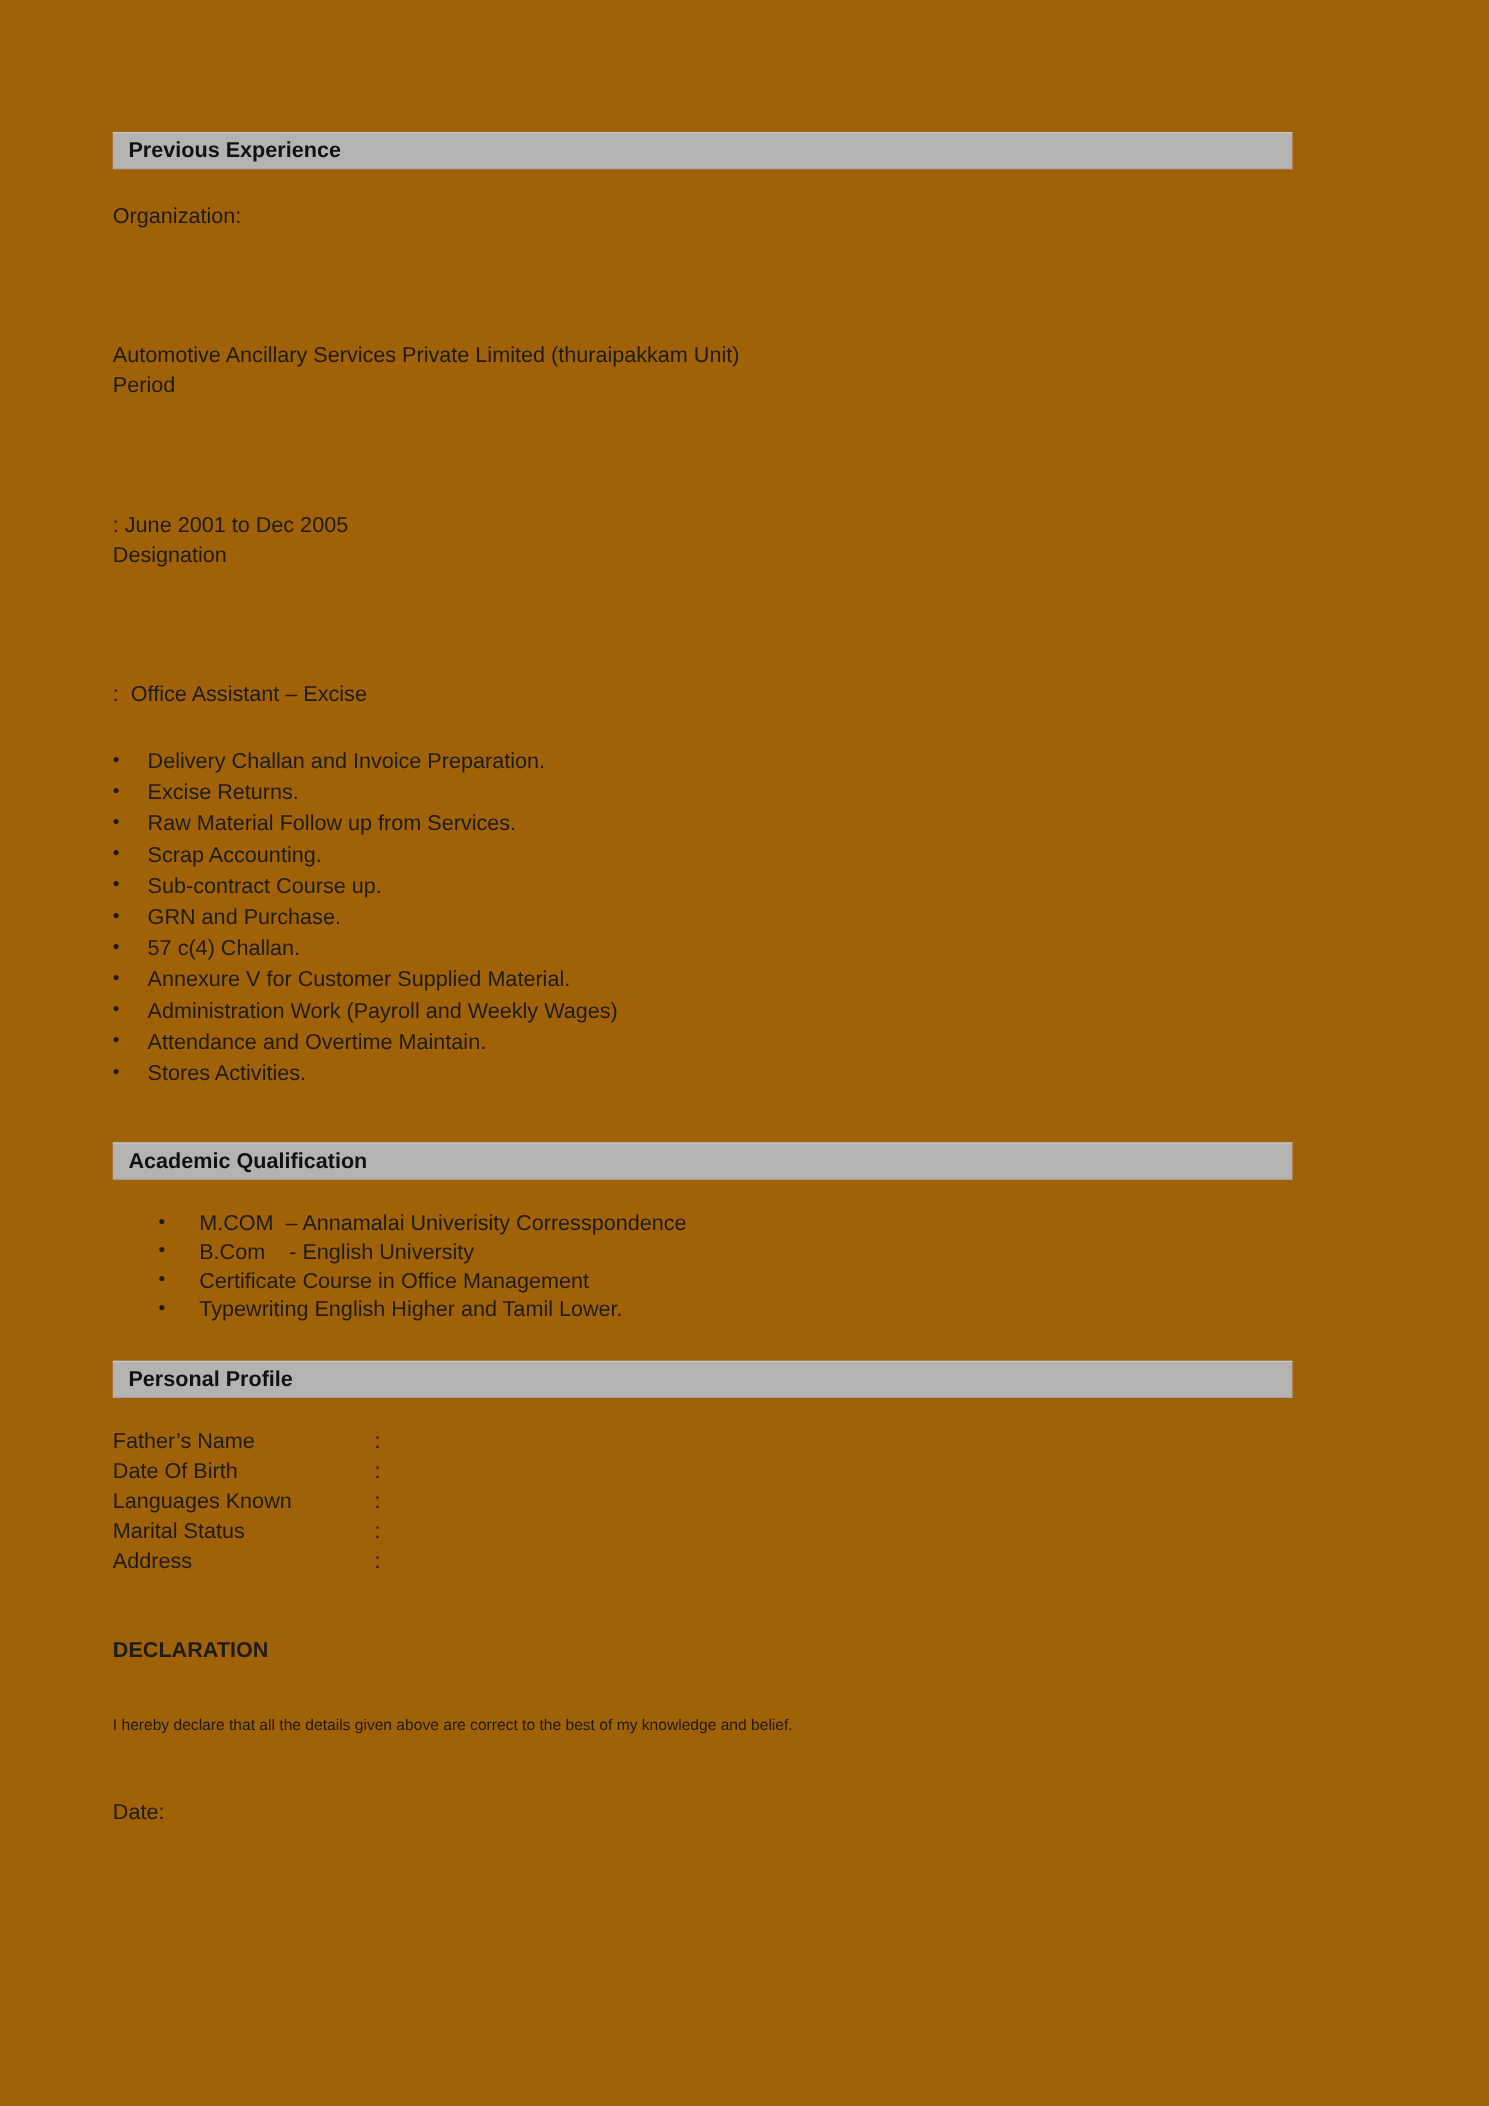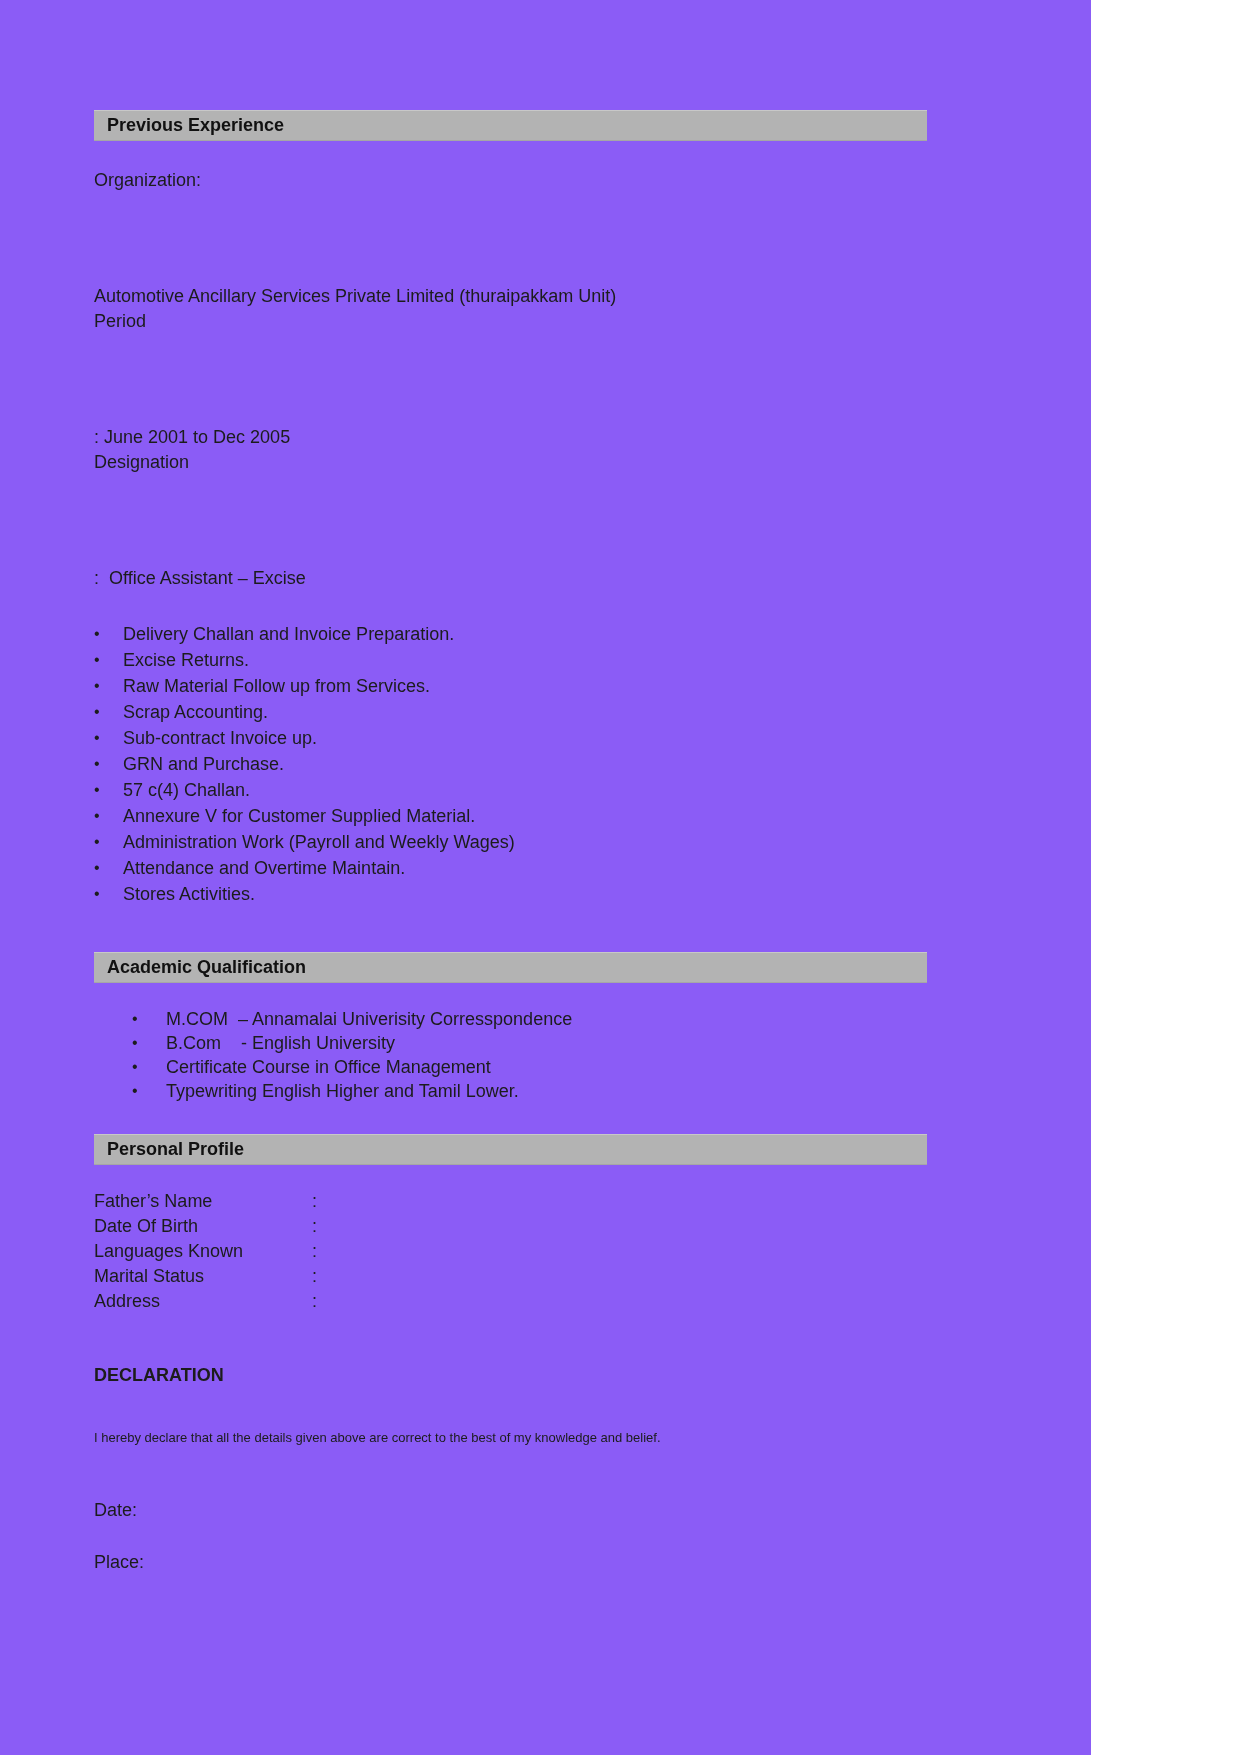--- a/index.html
+++ b/index.html
@@ -8,23 +8,23 @@
     background: #ffffff;
   }
   body {
     width: 1241px;
     height: 1755px;
     font-family: "Liberation Sans", sans-serif;
     color: #1c1c1c;
   }
   .page {
     position: relative;
-    width: 1091px;
+    width: 1241px;
     height: 1755px;
-    background: #8b5cf6;
+    background: #a16207;
     overflow: hidden;
   }
   .content {
     margin-left: 94px;
     margin-right: 164px; 
   }
   .section-bar {
     height: 31px;
     background: #b3b3b3;
     border-top: 1px solid #c8c8c8;
@@ -145,21 +145,21 @@
       <div class="duty-row">
         <span class="bullet">•</span>
         <span class="duty-text">Raw Material Follow up from Services.</span>
       </div>
       <div class="duty-row">
         <span class="bullet">•</span>
         <span class="duty-text">Scrap Accounting.</span>
       </div>
       <div class="duty-row">
         <span class="bullet">•</span>
-        <span class="duty-text">Sub-contract Invoice up.</span>
+        <span class="duty-text">Sub-contract Course up.</span>
       </div>
       <div class="duty-row">
         <span class="bullet">•</span>
         <span class="duty-text">GRN and Purchase.</span>
       </div>
       <div class="duty-row">
         <span class="bullet">•</span>
         <span class="duty-text">57 c(4) Challan.</span>
       </div>
       <div class="duty-row">
@@ -234,16 +234,15 @@
         <span class="personal-value"></span>
       </div>
     </div>
 
     <div class="declaration-heading">DECLARATION</div>
 
     <div class="declaration-text">I hereby declare that all the details given above are correct to the best of my knowledge and belief.</div>
 
     <div class="date-line">Date:</div>
 
-    <div class="place-line">Place:</div>
 
   </div>
 </div>
 
 </body></html>

